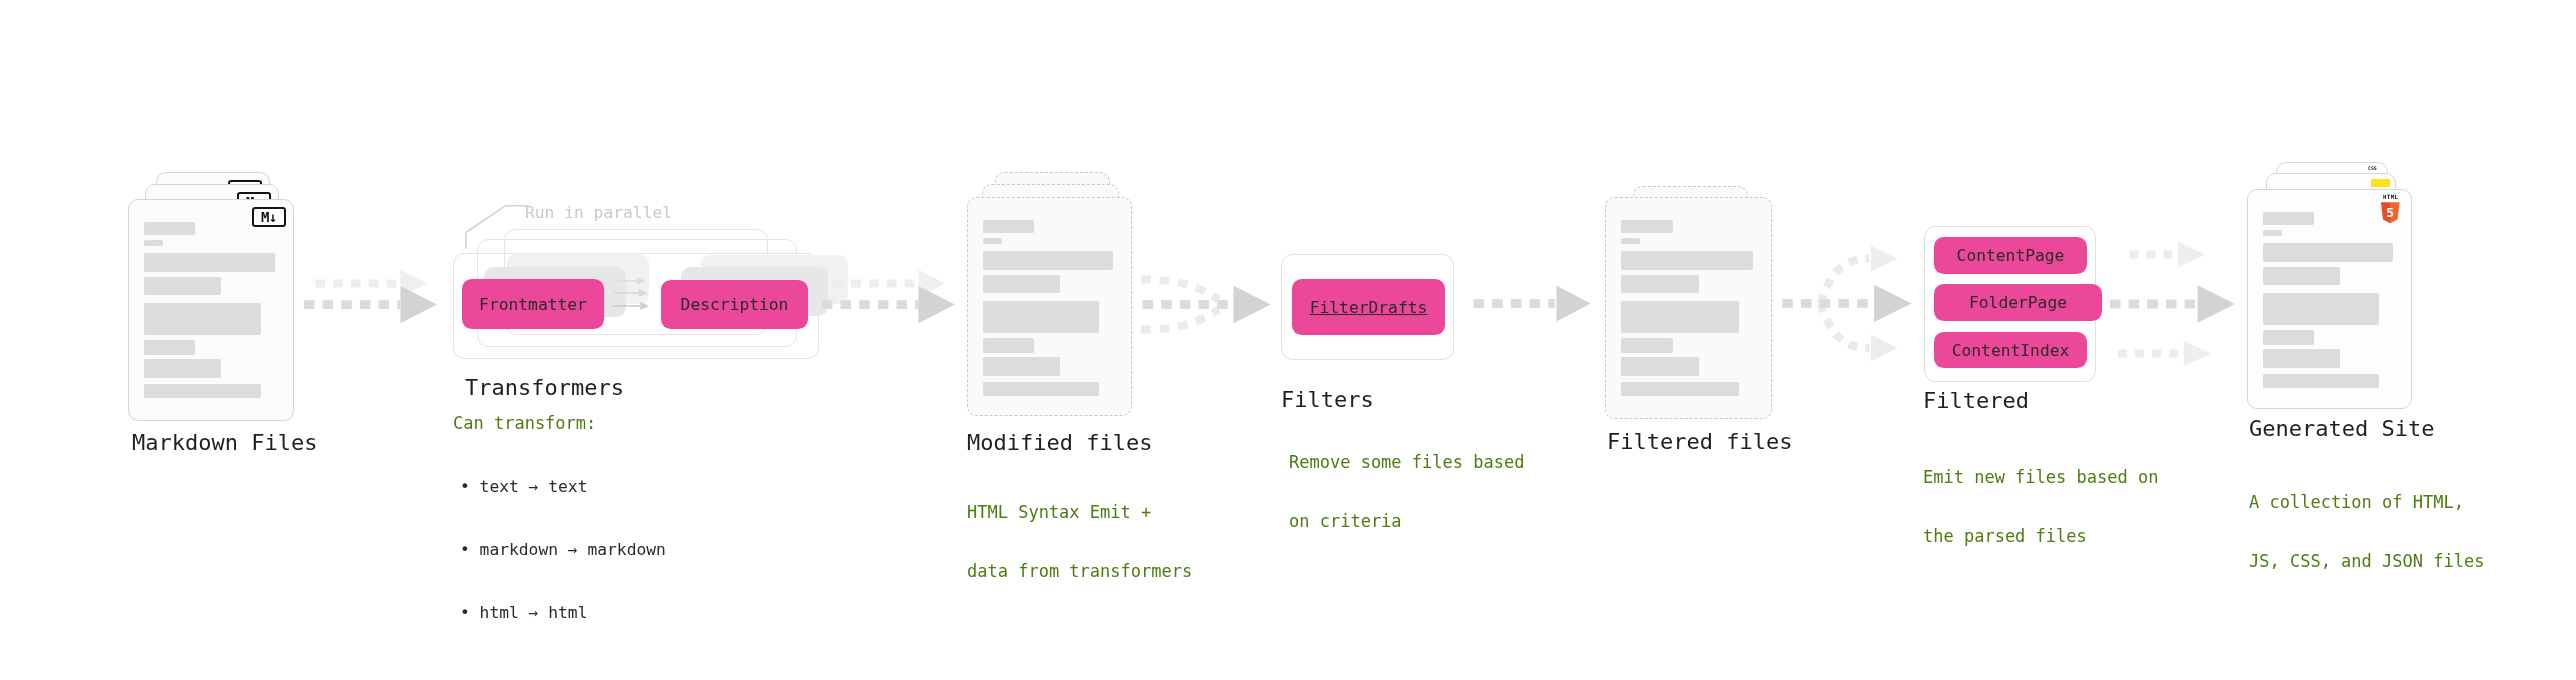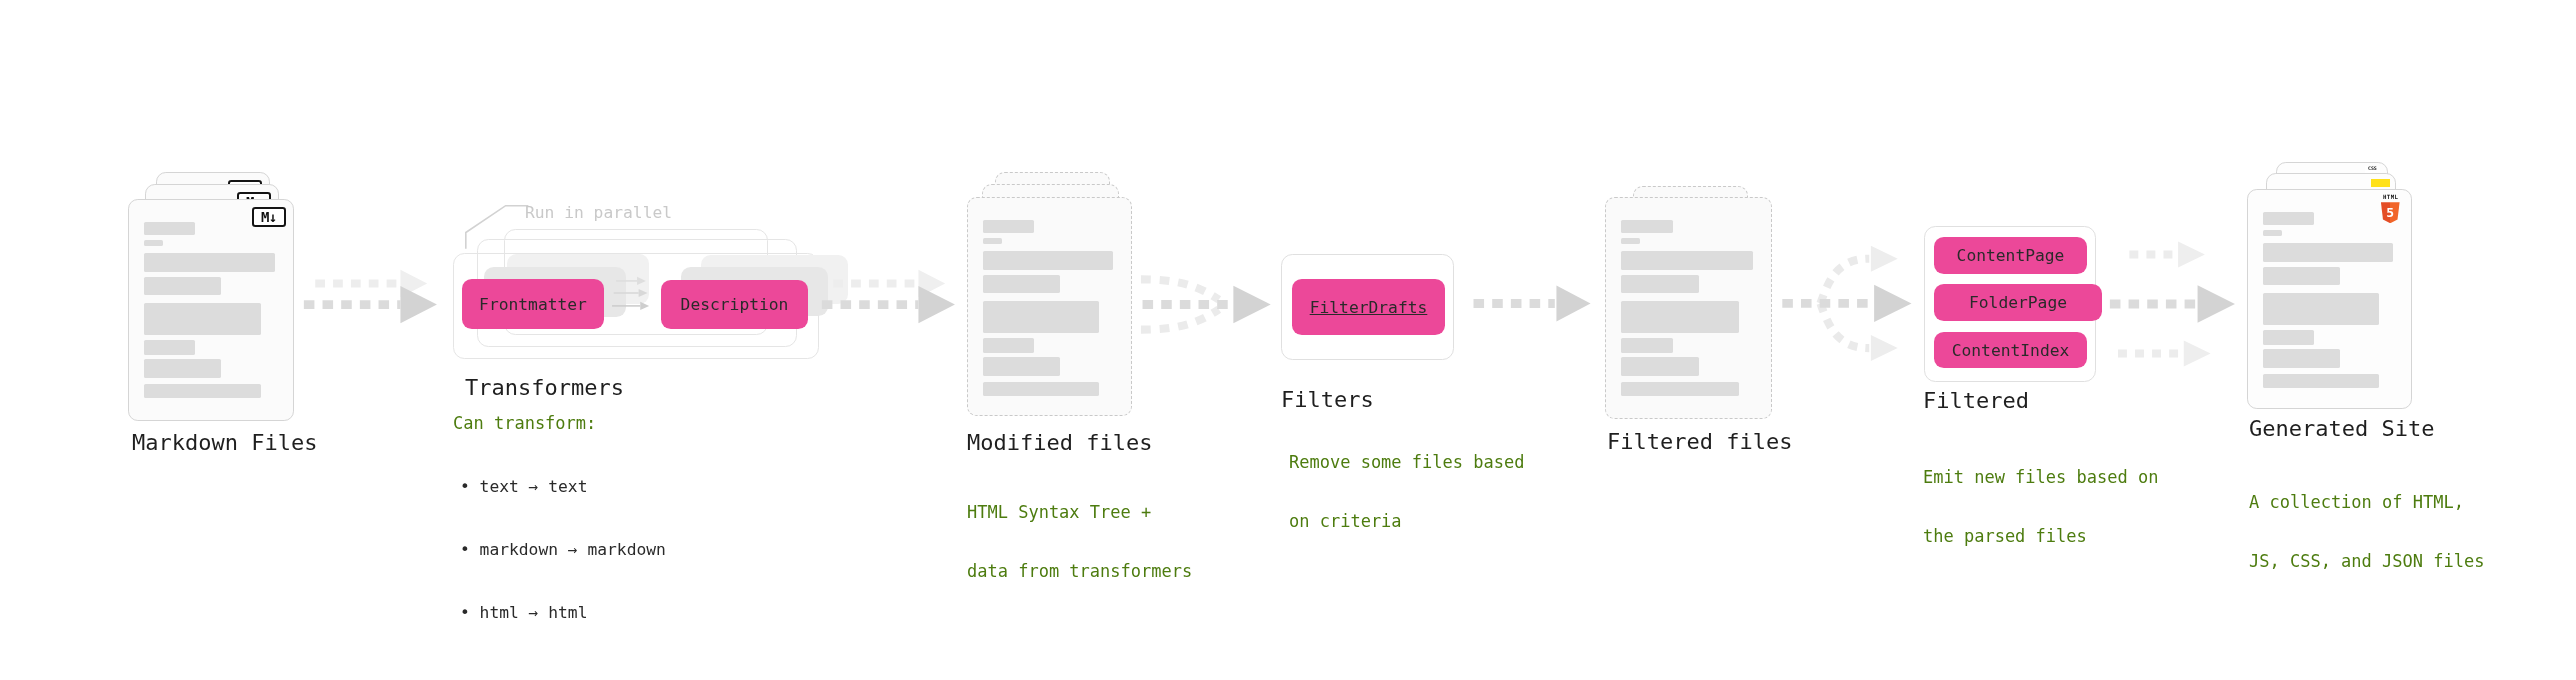--- a/index.html
+++ b/index.html
@@ -128,21 +128,21 @@
         <div class="bar b3"></div>
         <div class="bar b4"></div>
         <div class="bar b5"></div>
         <div class="bar b6"></div>
         <div class="bar b7"></div>
         <div class="bar b8"></div>
       </div>
     </div>
     <div class="node-label" style="left:967px;top:431px;">Modified files</div>
     <div class="node-sub" style="left:967px;top:464px;">
-      <div>HTML Syntax Tree +</div>
+      <div>HTML Syntax Emit +</div>
       <div>data from transformers</div>
     </div>
   </div>
 
   <svg style="left:1136px;top:268px;" width="138" height="73" viewBox="0 0 170 90">
     <path d="M6 14 C48 14 74 20 102 39" stroke="#ebebeb" stroke-width="10" stroke-dasharray="12 11" fill="none"></path>
     <path d="M6 76 C48 76 74 70 102 51" stroke="#ebebeb" stroke-width="10" stroke-dasharray="12 11" fill="none"></path>
     <path d="M8 45 H118" stroke="#dbdbdb" stroke-width="11" stroke-dasharray="13 10" fill="none"></path>
     <polygon points="120,22 166,45 120,68" fill="#d3d3d3"></polygon>
   </svg>

